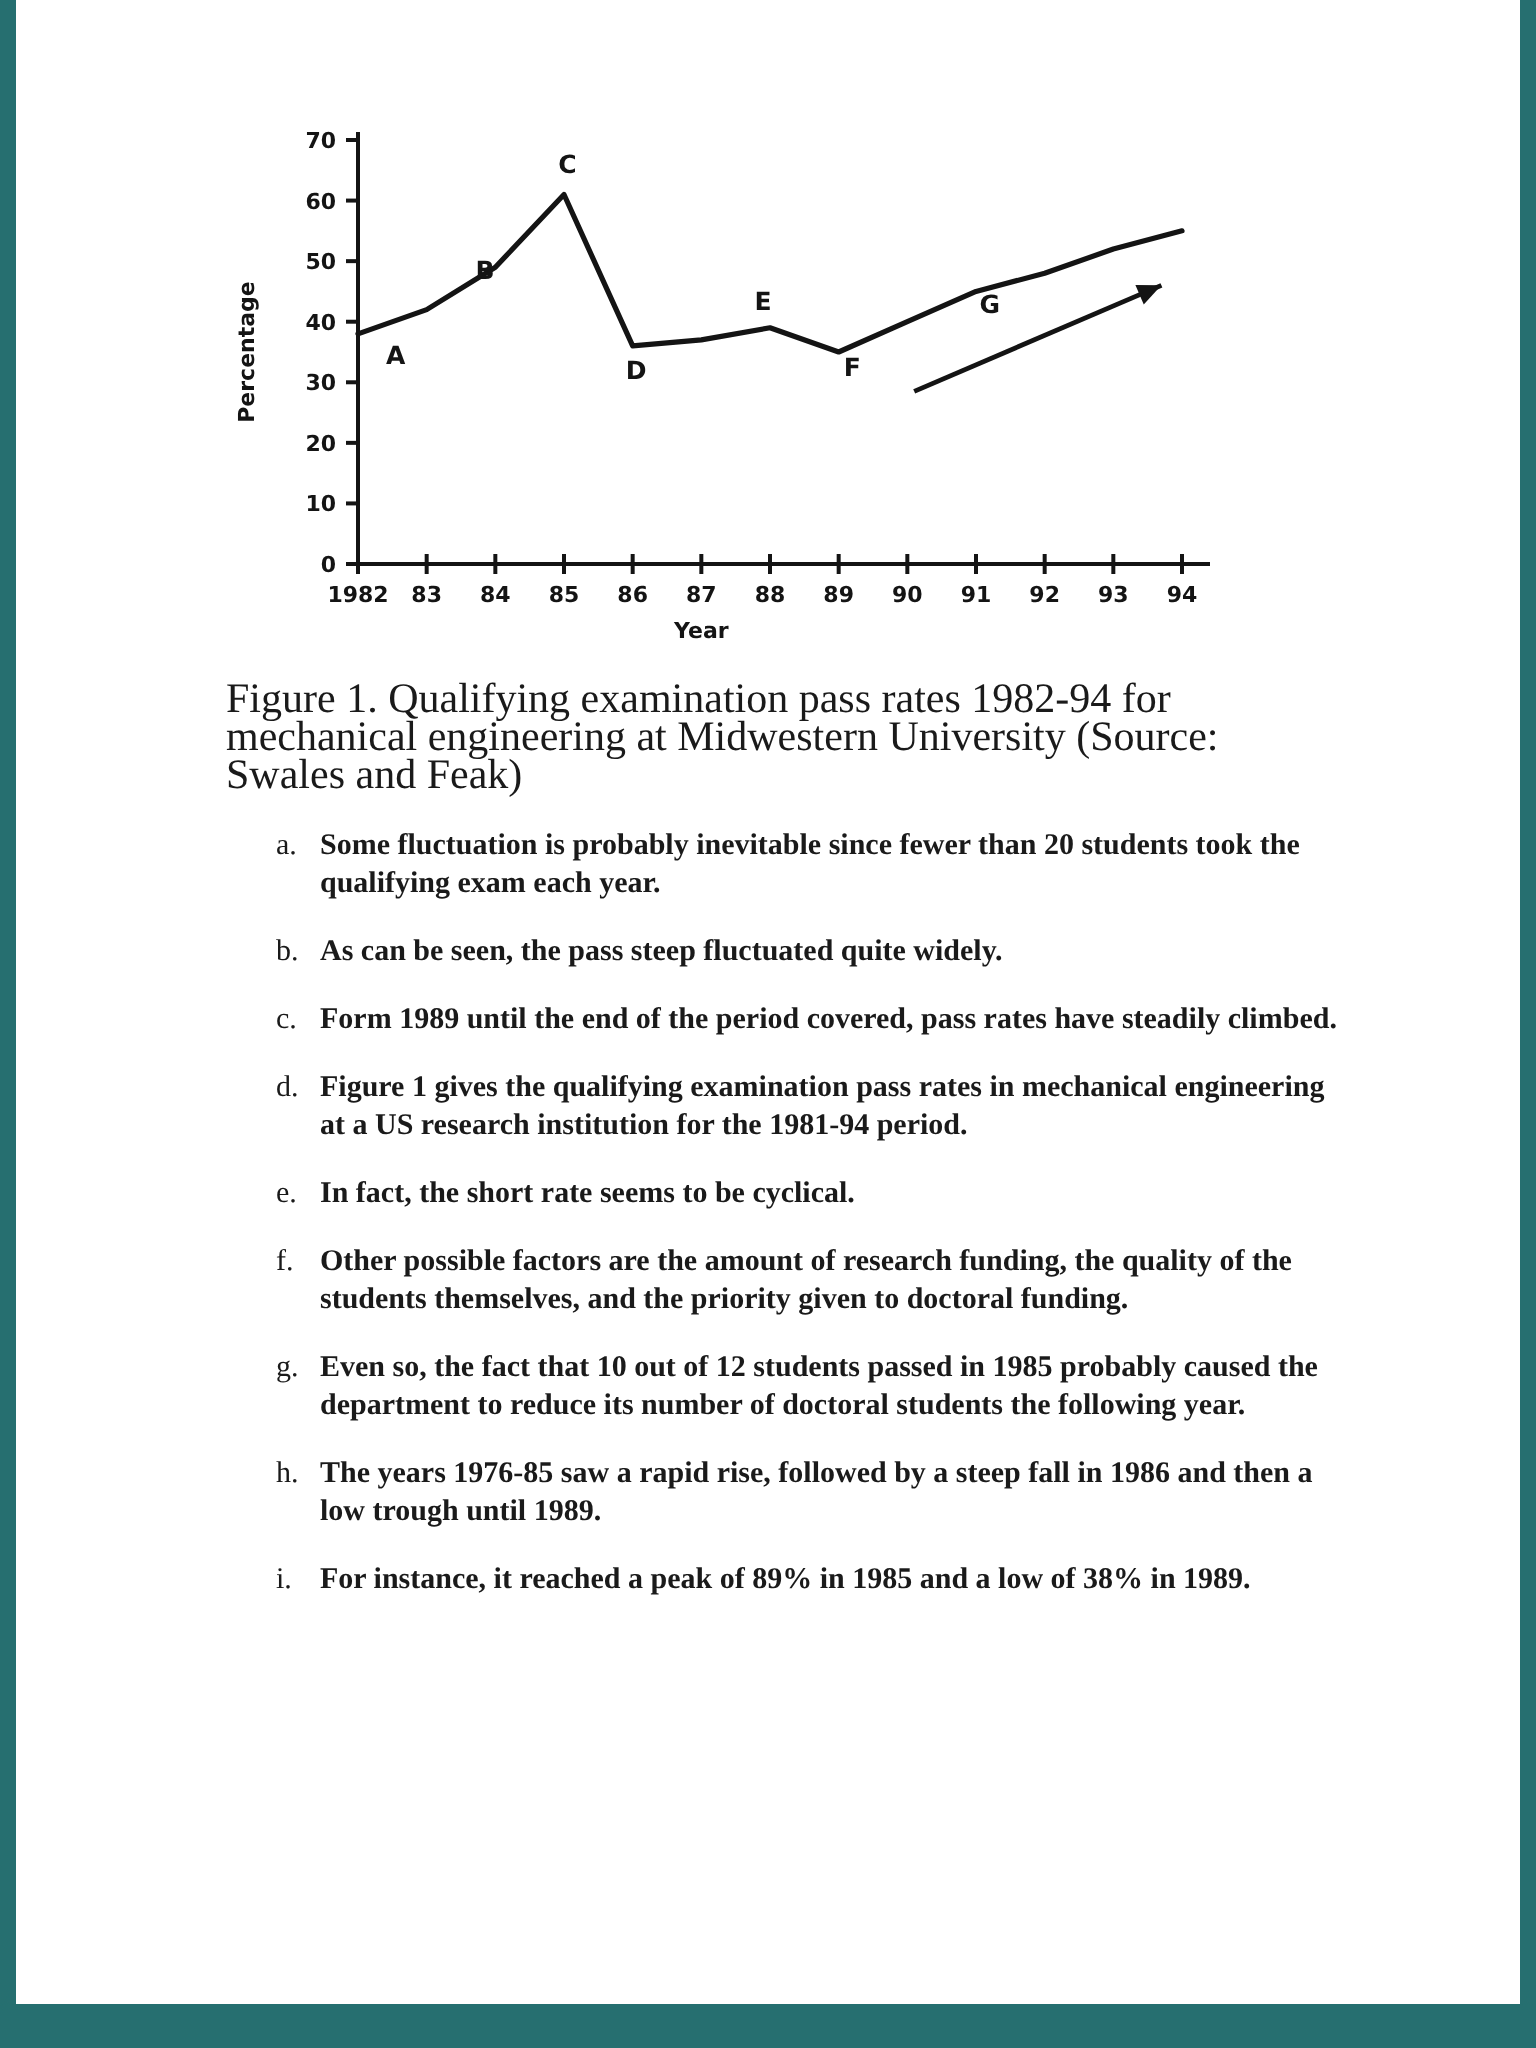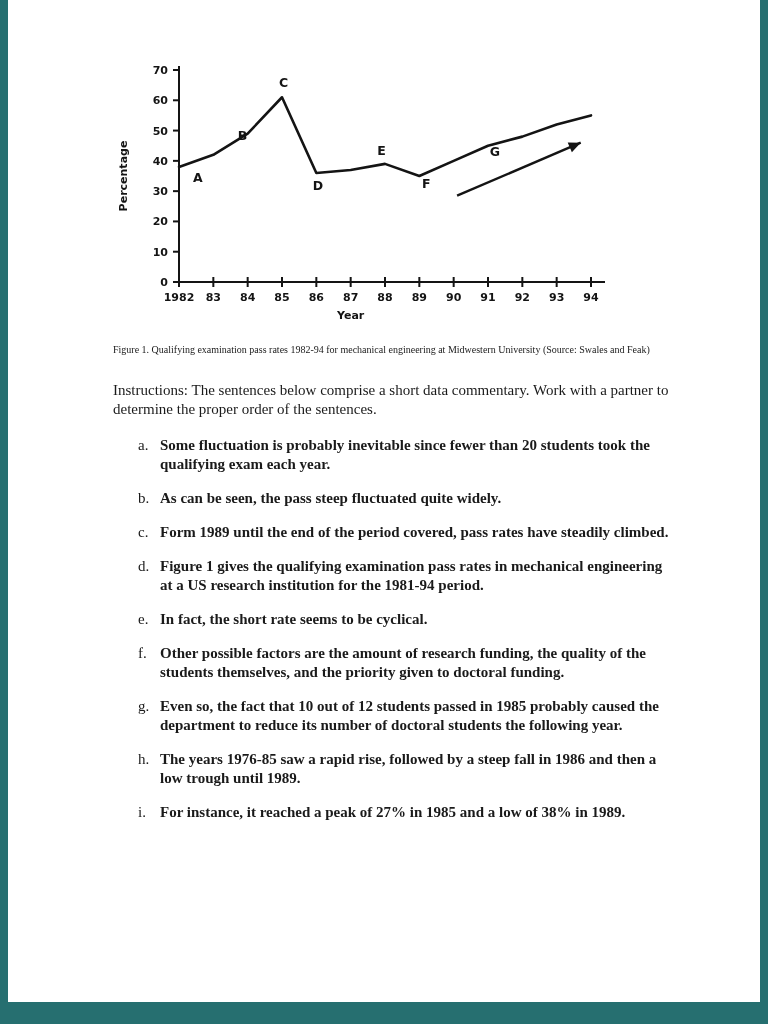--- a/index.html
+++ b/index.html
@@ -5,21 +5,21 @@
   html,body{margin:0;padding:0;}
   body{background:#266f70;font-family:"Liberation Serif", serif;}
   .viewer{position:relative;width:768px;height:1024px;background:#266f70;overflow:hidden;}
   .page{position:absolute;left:8px;top:0;width:752px;height:1002px;background:#ffffff;}
   .content{padding:0 90px 0 105px;color:#1a1a1a;}
   .figure-block{margin-top:56px;}
   .figure-block svg{display:block;margin-left:0;width:500px;height:268px;}
   .tick{font:bold 11px "DejaVu Sans", sans-serif;fill:#141414;}
   .pt-label{font:bold 12.5px "DejaVu Sans", sans-serif;fill:#141414;}
   .axis-title{font:bold 11px "DejaVu Sans", sans-serif;fill:#141414;}
-  .caption{margin:16px 0 0 0;font-size:10px;line-height:19px;}
+  .caption{margin:16px 0 0 0;font-size:21px;line-height:19px;}
   .instructions{margin:22px 0 0 0;font-size:15px;line-height:19px;}
   .commentary{margin-top:17px;}
   .item{display:flex;padding-left:25px;margin-bottom:15px;font-size:15px;line-height:19px;}
   .item .letter{flex:0 0 22px;}
   .item .text{flex:1;font-weight:bold;}
 </style>
 </head>
 <body>
 
 <div class="viewer">
@@ -82,21 +82,20 @@
             <text x="268.5666666666698" y="98.8" text-anchor="middle" class="pt-label">E</text>
             <text x="313.2000000000015" y="132.1142857142857" text-anchor="middle" class="pt-label">F</text>
             <text x="381.8666666666682" y="100.31428571428572" text-anchor="middle" class="pt-label">G</text>
             <text x="237.66666666666666" y="263" text-anchor="middle" class="axis-title">Year</text>
             <text x="14" y="120" text-anchor="middle" class="axis-title" transform="rotate(-90 14 120)">Percentage</text>
           </svg>
       </div>
 
       <p class="caption">Figure 1.  Qualifying examination pass rates 1982-94 for mechanical engineering at Midwestern University (Source: Swales and Feak)</p>
 
-      <p class="instructions">Instructions: The sentences below comprise a short data commentary. Work with a partner to determine the proper order of the sentences.</p>
 
       <div class="commentary" id="commentary-list">
           <div class="item">
             <span class="letter">a.</span>
             <span class="text">Some fluctuation is probably inevitable since fewer than 20 students took the qualifying exam each year.</span>
           </div>
           <div class="item">
             <span class="letter">b.</span>
             <span class="text">As can be seen, the pass steep fluctuated quite widely.</span>
           </div>
@@ -119,19 +118,19 @@
           <div class="item">
             <span class="letter">g.</span>
             <span class="text">Even so, the fact that 10 out of 12 students passed in 1985 probably caused the department to reduce its number of doctoral students the following year.</span>
           </div>
           <div class="item">
             <span class="letter">h.</span>
             <span class="text">The years 1976-85 saw a rapid rise, followed by a steep fall in 1986 and then a low trough until 1989.</span>
           </div>
           <div class="item">
             <span class="letter">i.</span>
-            <span class="text">For instance, it reached a peak of 27% in 1985 and a low of 38% in 1989.</span>
+            <span class="text">For instance, it reached a peak of 89% in 1985 and a low of 38% in 1989.</span>
           </div>
         </div>
 
     </div>
   </div>
 </div>
 
 </body></html>

